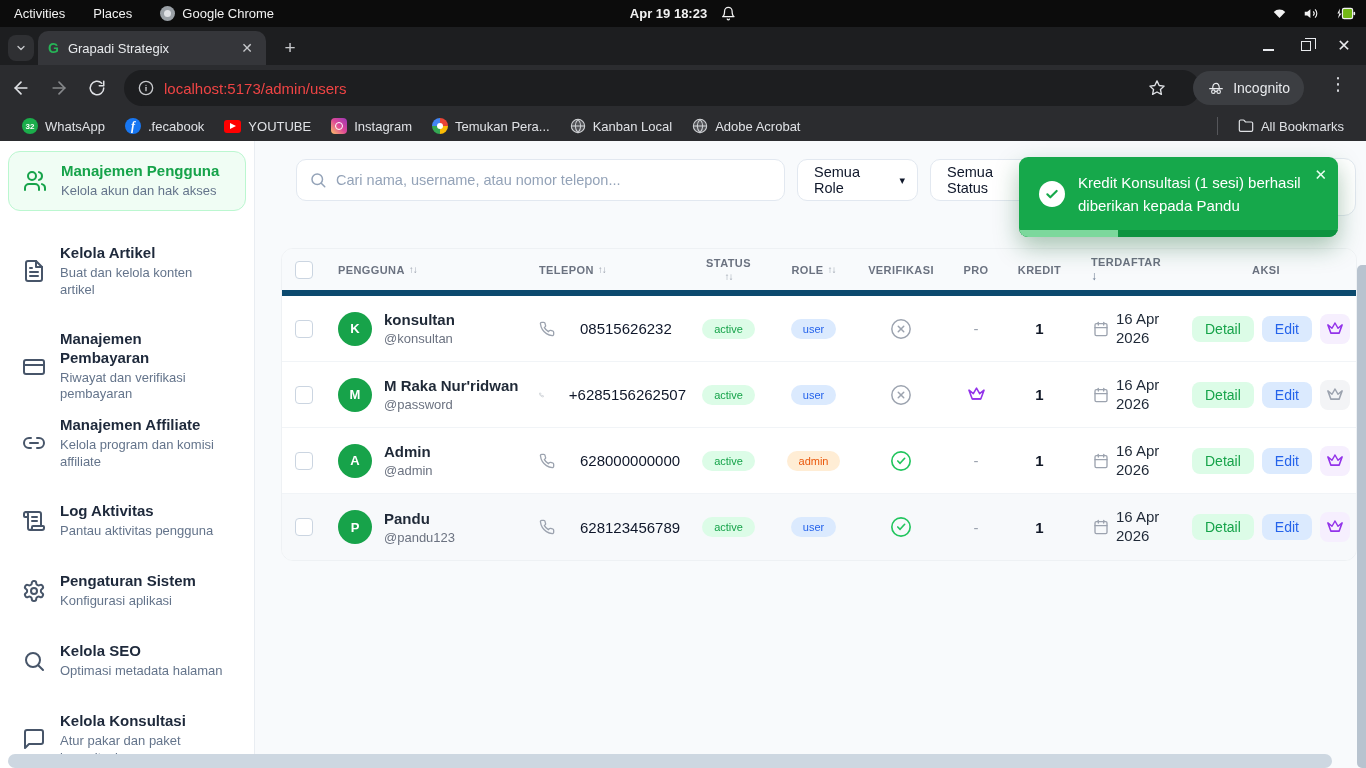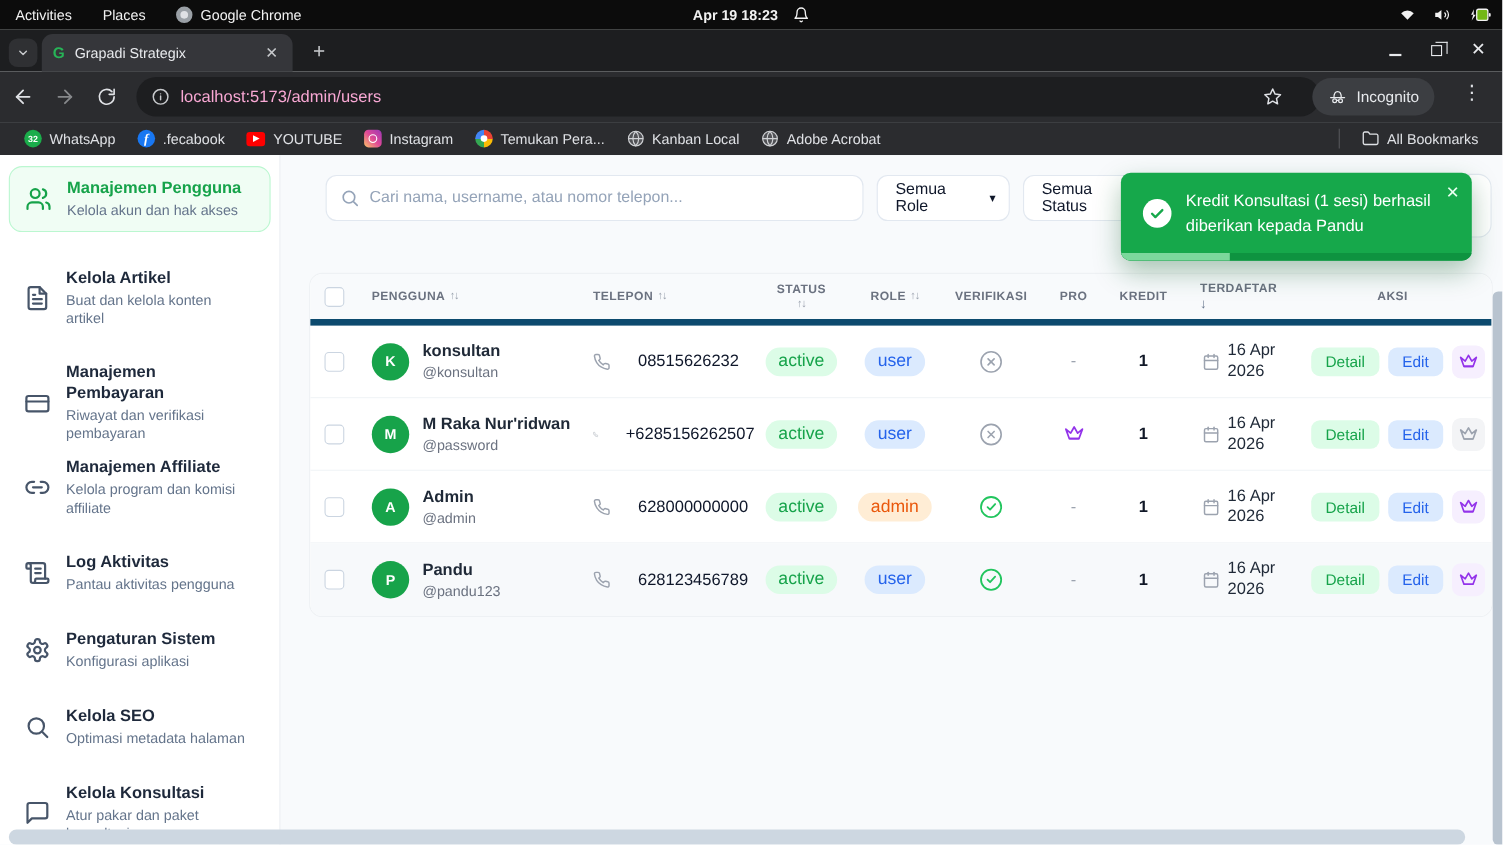--- a/index.html
+++ b/index.html
@@ -27,21 +27,21 @@
   .wc-min { width:11px; height:2px; background:#e8eaed; margin-top:8px; }
   .wc-restore { width:10px; height:10px; border:1.5px solid #e8eaed; position:relative; }
   .wc-restore::before { content:''; position:absolute; top:-4.5px; left:2.5px; width:10px; height:10px; border-top:1.5px solid #e8eaed; border-right:1.5px solid #e8eaed; }
   .wc-close { font-size:16px; line-height:1; }
 
   
   .toolbar { position:absolute; top:65px; left:0; width:1366px; height:46px; background:#2b2c2f; display:flex; align-items:center; }
   .navbtn { width:34px; height:34px; display:flex; align-items:center; justify-content:center; color:#dfe1e5; margin-left:4px; }
   .navbtn.dim { color:#86888b; }
   .omnibox { position:absolute; left:124px; top:5px; width:1076px; height:36px; background:#1d1e20; border-radius:18px; display:flex; align-items:center; padding:0 14px; gap:10px; color:#e8eaed; }
-  .omnibox .url { font-size:15px; color:#f9a8d4; }
+  .omnibox .url { font-size:15px; color:#ef4444; }
   .toolbar .star { position:absolute; right:192px; }
   .incog { position:absolute; right:62px; top:6px; height:34px; background:#3c3e42; border-radius:17px; display:flex; align-items:center; gap:8px; padding:0 14px; color:#e8eaed; font-size:14px; }
   .menu3 { position:absolute; right:16px; top:8px; color:#dfe1e5; font-size:18px; width:24px; text-align:center; }
 
   
   .bmbar { position:absolute; top:111px; left:0; width:1366px; height:30px; background:#2b2c2f; display:flex; align-items:center; padding:0 12px; color:#dfe1e5; font-size:13px; }
   .bm { display:flex; align-items:center; gap:7px; padding:3px 10px; border-radius:6px; }
   .bm-ic { width:16px; height:16px; border-radius:50%; display:flex; align-items:center; justify-content:center; font-size:9px; font-weight:700; color:#fff; flex:0 0 auto; }
   .ic-wa { background:#1bad4b; font-size:8px; }
   .ic-fb { background:#1877f2; font-family:"Liberation Serif",serif; font-size:12px; font-style:italic; }
@@ -101,21 +101,21 @@
   .tbody-row:last-child { border-bottom:none; }
   .tbody-row.alt { background:#f7f9fb; }
   .cell-center { display:flex; justify-content:center; align-items:center; }
   .ckb { width:18px; height:18px; appearance:none; border:1.5px solid #cbd5e1; border-radius:4px; background:#fff; margin:0 auto; display:block; }
   .usr { display:flex; align-items:center; gap:12px; padding-left:12px; }
   .avatar { width:34px; height:34px; border-radius:50%; background:#17a34a; color:#fff; font-size:13px; font-weight:700; display:flex; align-items:center; justify-content:center; flex:0 0 auto; }
   .uname { font-weight:700; color:#1f2937; font-size:15px; line-height:1.2; }
   .uhandle { color:#6b7280; font-size:13px; margin-top:2px; }
   .phone { display:flex; align-items:center; gap:25px; padding-left:13px; color:#0f172a; }
   .phone svg { color:#9ca3af; }
-  .badge { font-size:16px; padding:4px 12px; border-radius:999px; display:inline-block; }
+  .badge { font-size:11px; padding:4px 12px; border-radius:999px; display:inline-block; }
   .b-active { background:#dcfce7; color:#16a34a; }
   .b-user { background:#dbeafe; color:#2563eb; }
   .b-admin { background:#ffedd5; color:#ea580c; }
   .v-x { color:#9ca3af; }
   .v-ok { color:#22c55e; }
   .dash { color:#9ca3af; }
   .kredit { font-weight:700; color:#111827; text-align:center; }
   .datec { display:flex; align-items:center; gap:7px; padding-left:20px; }
   .datec svg { color:#9ca3af; flex:0 0 auto; }
   .datec .dt { font-size:15px; color:#1f2937; line-height:1.25; }

